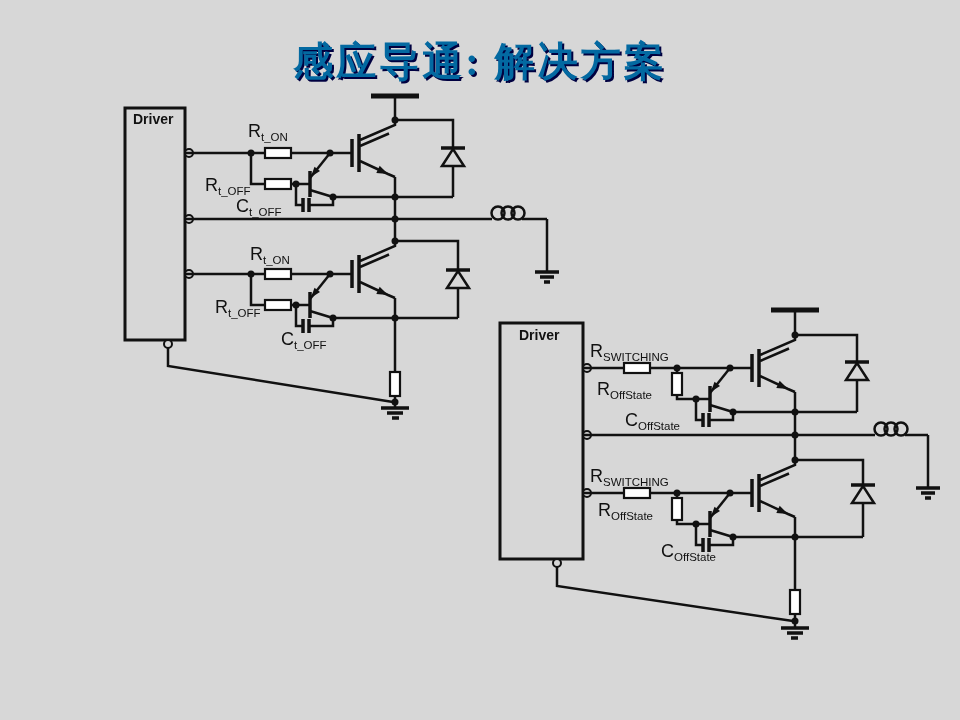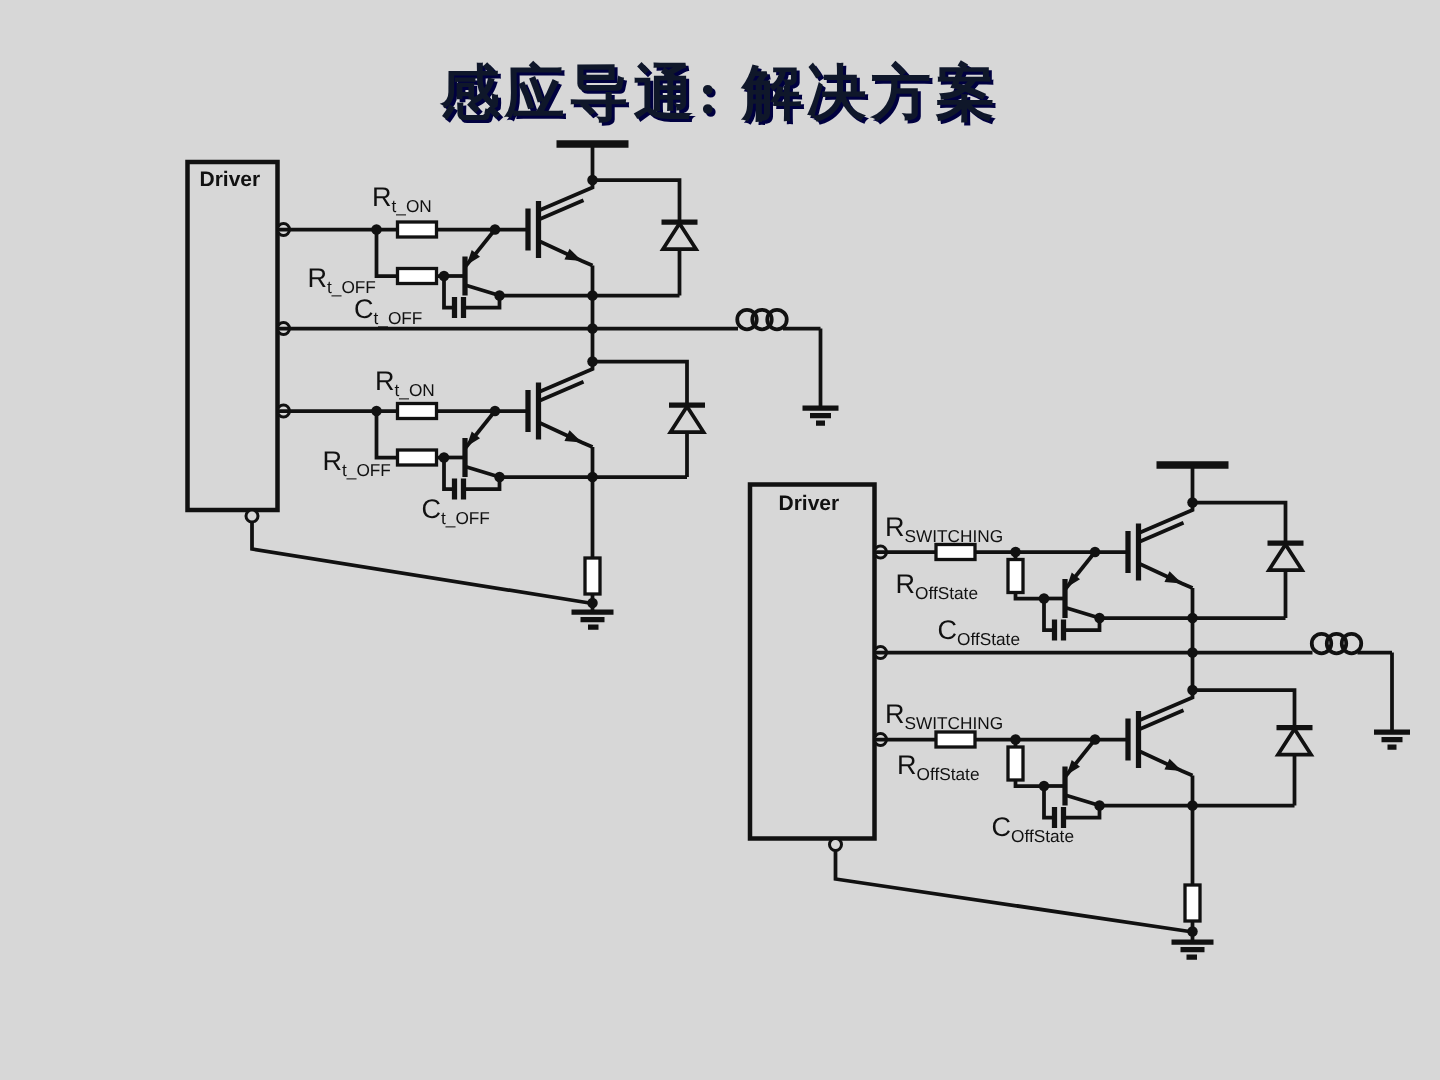--- a/index.html
+++ b/index.html
@@ -28,21 +28,21 @@
   .res{stroke:#111;stroke-width:2.2;fill:#ffffff;}
   .dot{fill:#111;stroke:none;}
   .term{fill:#d7d7d7;stroke:#111;stroke-width:2;}
   .tri{fill:none;stroke:#111;stroke-width:2.5;}
   .arrow{fill:#111;stroke:none;}
   .supply{stroke:#111;stroke-width:5;fill:none;}
 </style>
 </head>
 <body style="background: rgb(215, 215, 215);">
 
-<div class="slide-title" style="color: #0f172a;">感应导通: 解决方案</div>
+<div class="slide-title" style="color: #0369a1;">感应导通: 解决方案</div>
 
 <svg width="960" height="720" viewBox="0 0 960 720">
   <defs>
     <g id="igbt">
       <path class="wire" d="M0,0 H22"></path>
       <path class="bar" d="M22,-14 V14"></path>
       <path class="bar" d="M29,-19 V19"></path>
       <path class="wire" d="M30,-13 L65,-28 L65,-33"></path>
       <path class="wire" d="M30,-7 L59,-19.5"></path>
       <path class="wire" d="M30,8 L58,21 L65,24"></path>

